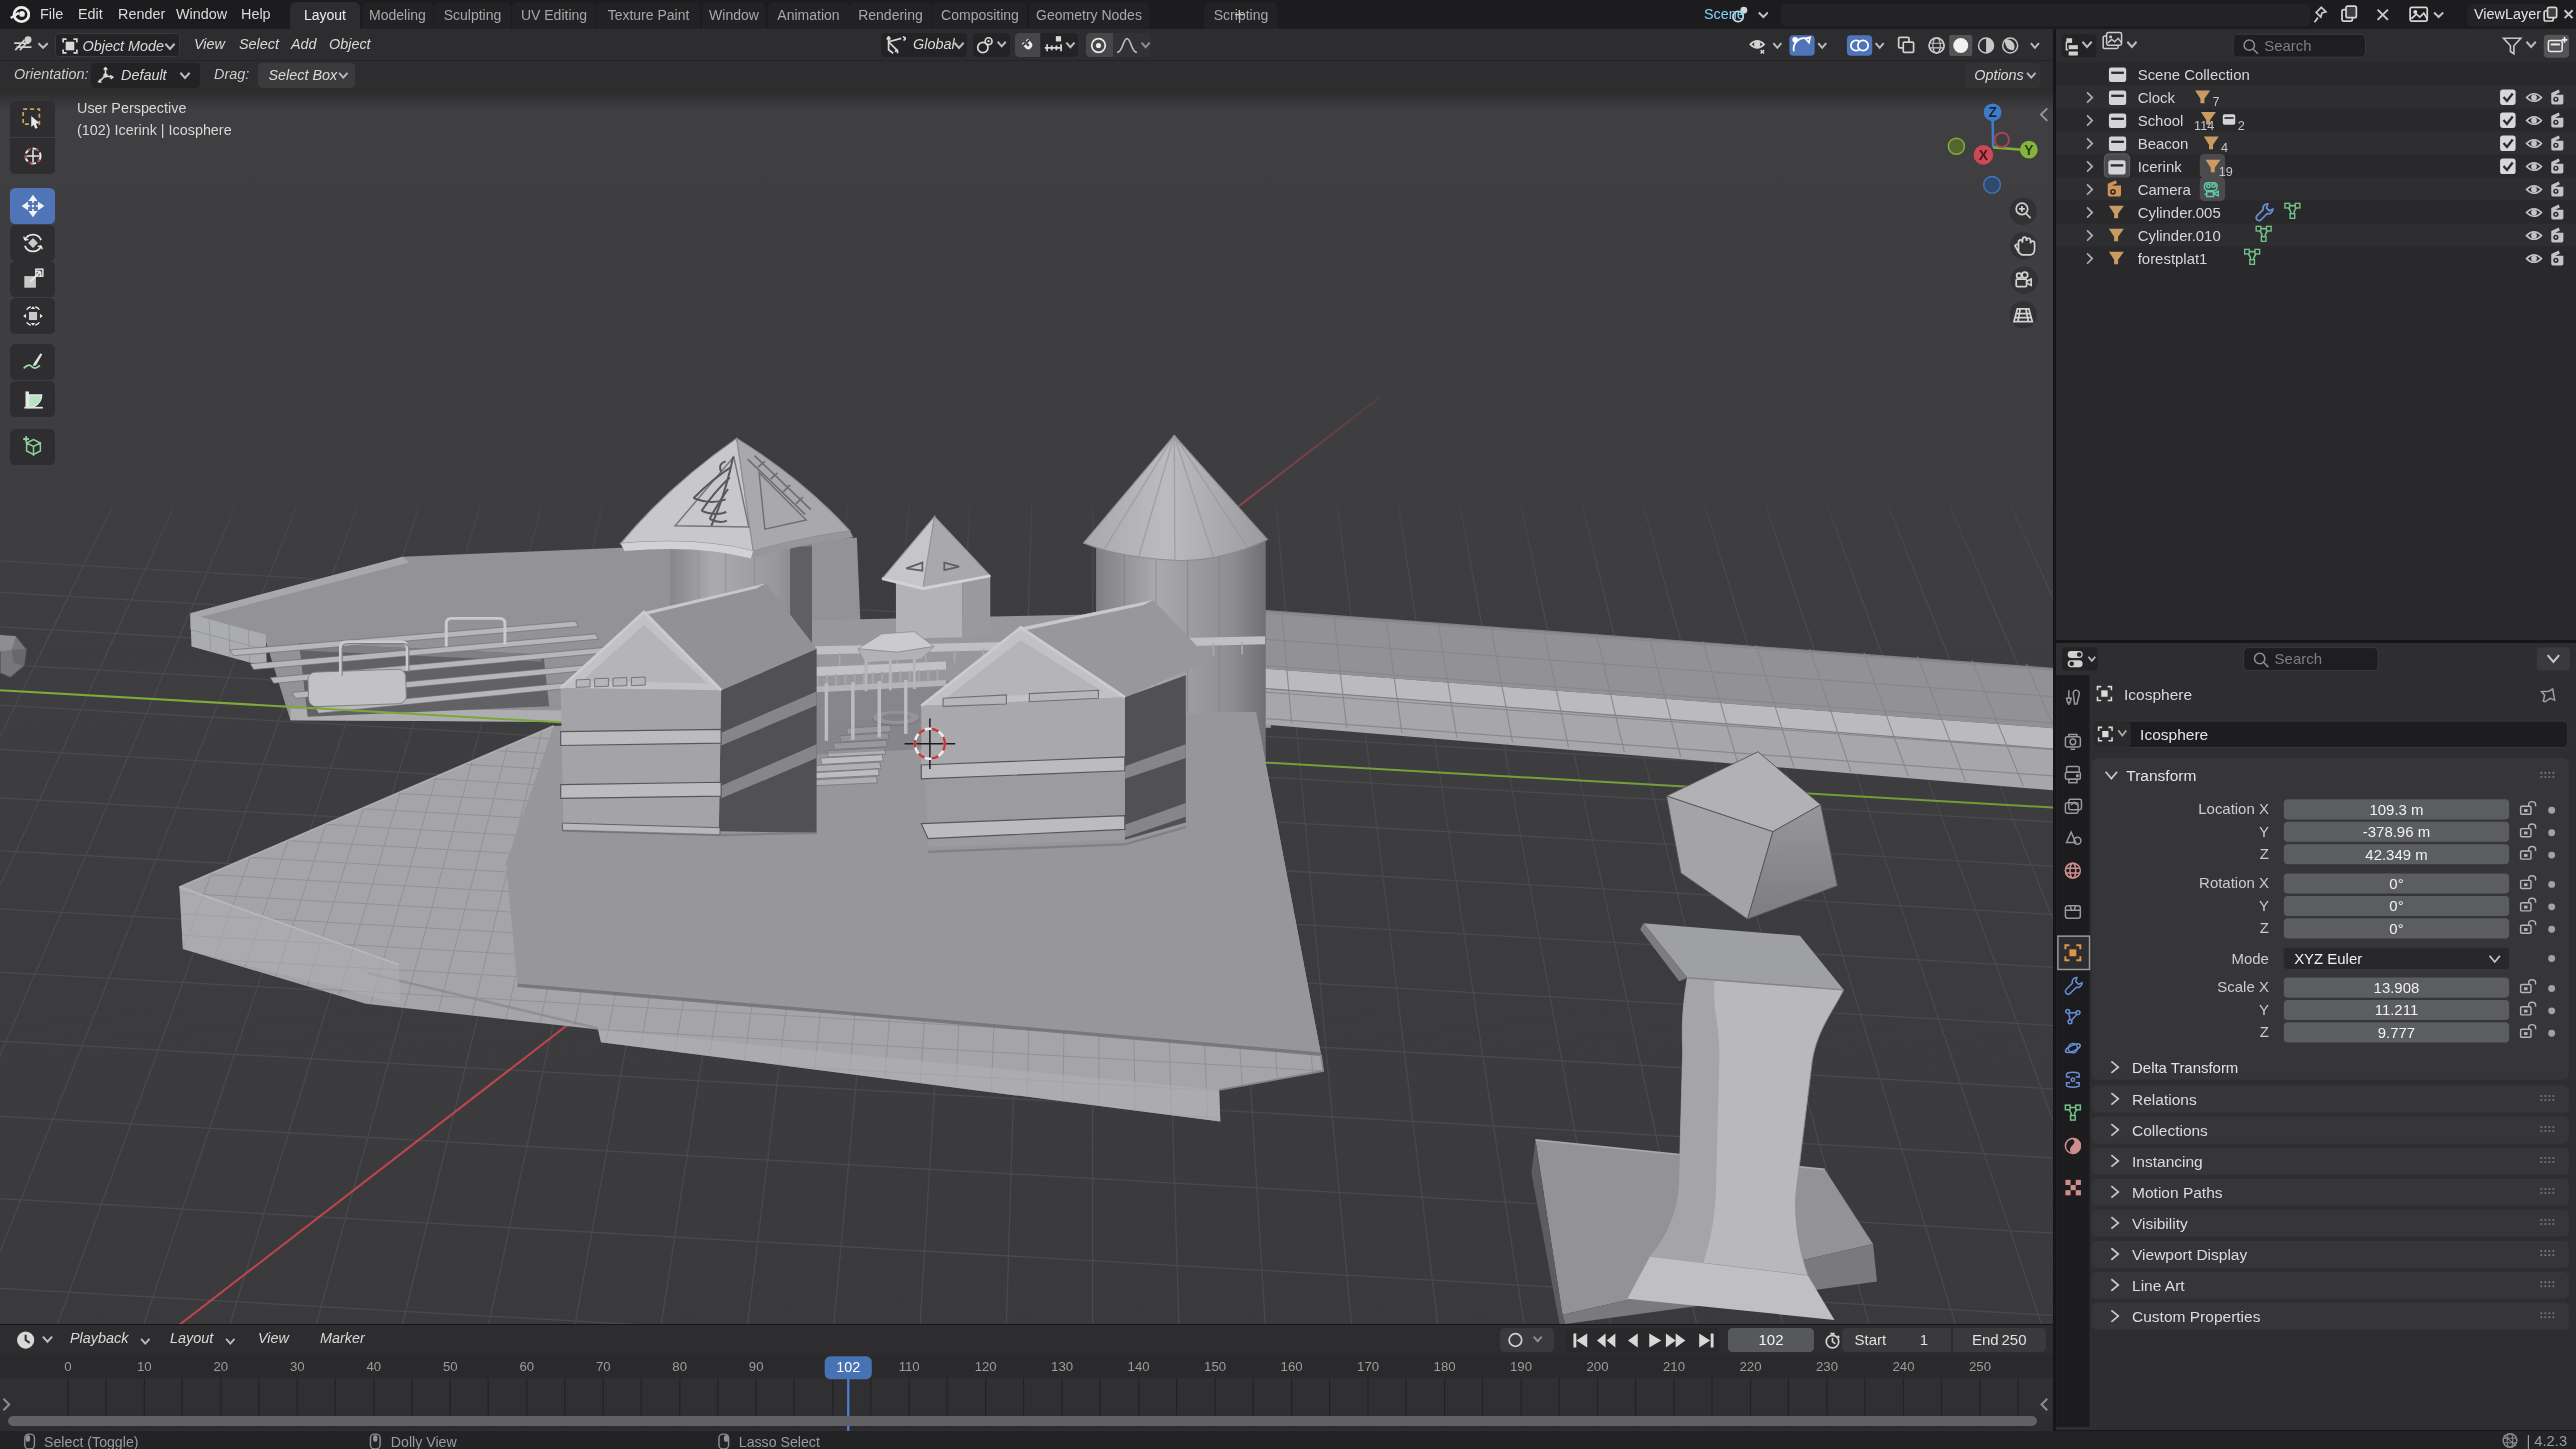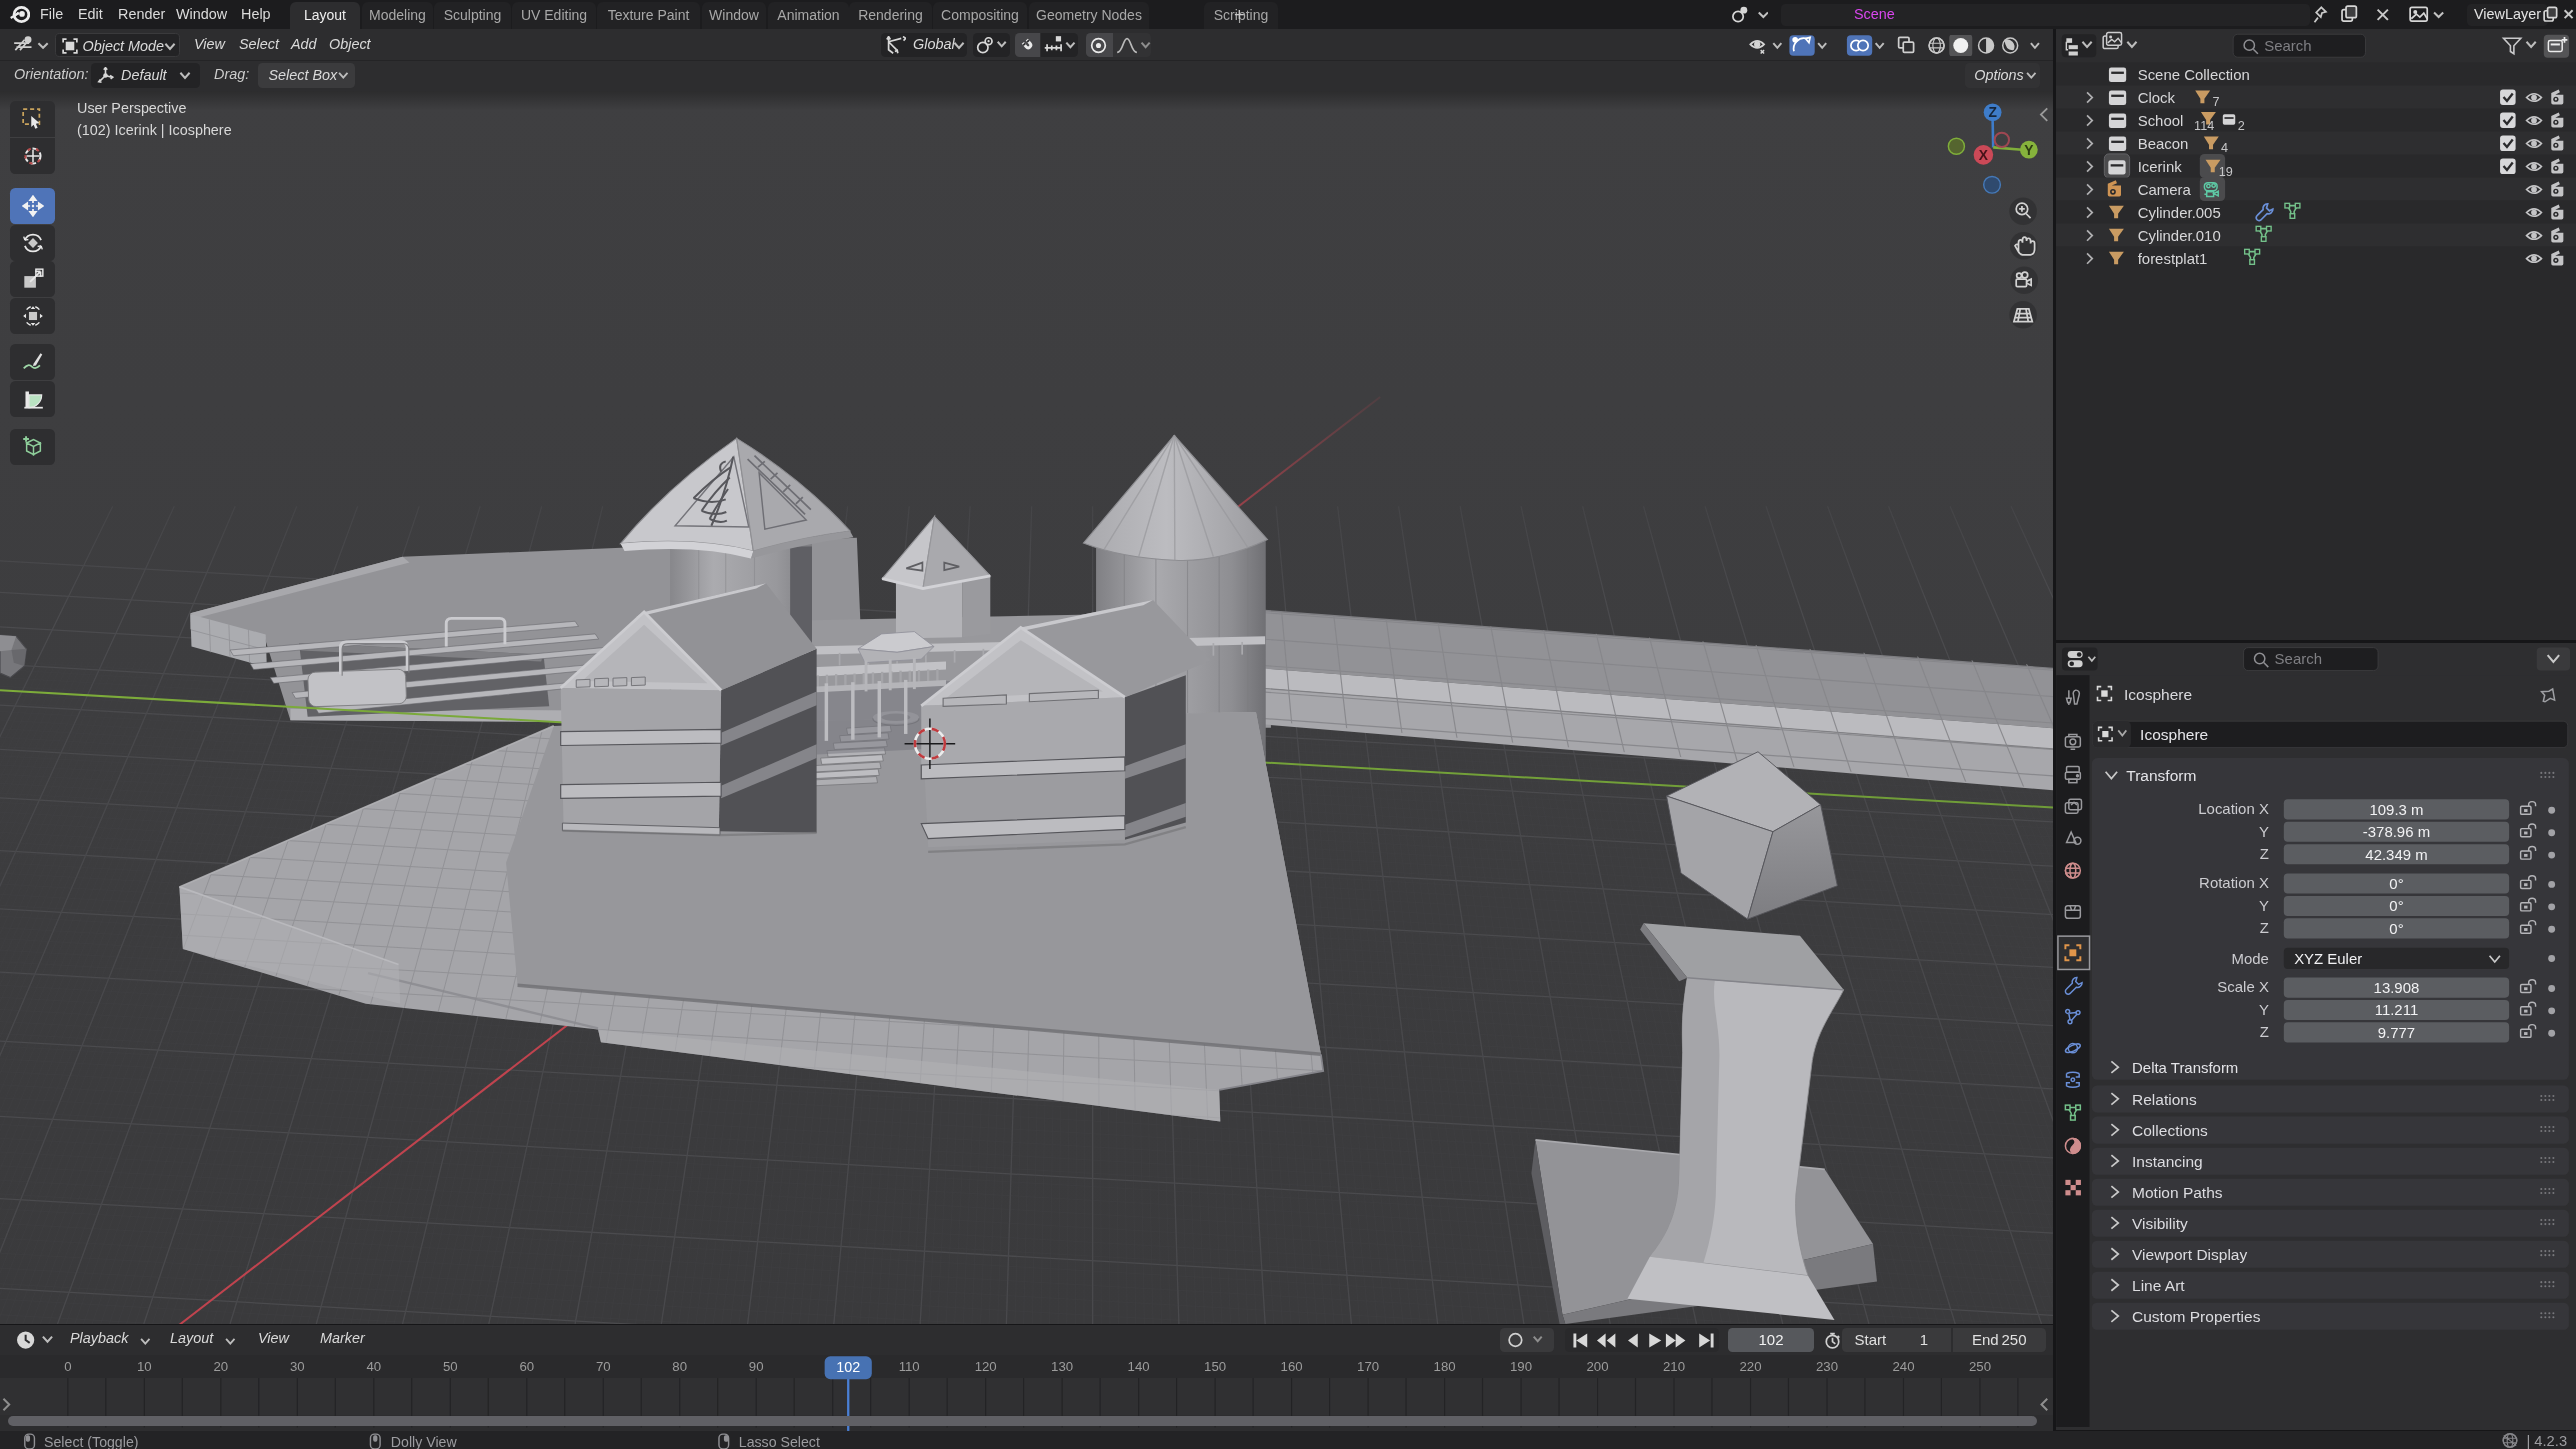--- a/index.html
+++ b/index.html
@@ -52,21 +52,21 @@
     <div class="tab" style="left:1029px;width:120px">Geometry Nodes</div>
     <div class="tab" style="left:1204px;width:74px">Scripting</div>
     <div class="menu" style="left:1234px;color:#c8c8c8;font-size:18.4px">+</div>
 
     <svg class="abs" style="left:1730px;top:5.2px" width="38" height="18.4" viewBox="0 0 66 32">
       <circle cx="14" cy="20" r="9" fill="none" stroke="#d6d6d6" stroke-width="3"></circle>
       <circle cx="24" cy="9" r="6" fill="#d6d6d6"></circle>
       <path d="M50 13 l8 8 l8 -8" stroke="#c2c2c2" stroke-width="3.5" fill="none"></path>
     </svg>
     <div class="abs" style="left:1781px;top:4px;width:529px;height:22px;background:#232325;border-radius:4.6px"></div>
-    <div class="menu" style="left:1854px;color:#d946ef">Scene</div>
+    <div class="menu" style="left:1704px;color:#7dd3fc">Scene</div>
     <div class="abs" style="left:2467px;top:4px;width:81px;height:22px;background:#232325;border-radius:4.6px"></div>
     <svg class="abs" style="left:2313px;top:5.2px" width="81" height="19.5" viewBox="0 0 140 34">
       <g stroke="#c9c9c9" stroke-width="3" fill="none">
         <path d="M14 4 l8 8 -7 2 -2 7 -8 -8 z M8 22 l-6 8"></path>
       </g>
       <g transform="translate(48,0)">
         <rect x="2" y="8" width="18" height="20" rx="3" fill="none" stroke="#d6d6d6" stroke-width="3"></rect>
         <rect x="9" y="2" width="18" height="20" rx="3" fill="#3e3e40" stroke="#d6d6d6" stroke-width="3"></rect>
       </g>
       <g stroke="#c9c9c9" stroke-width="3.5">

